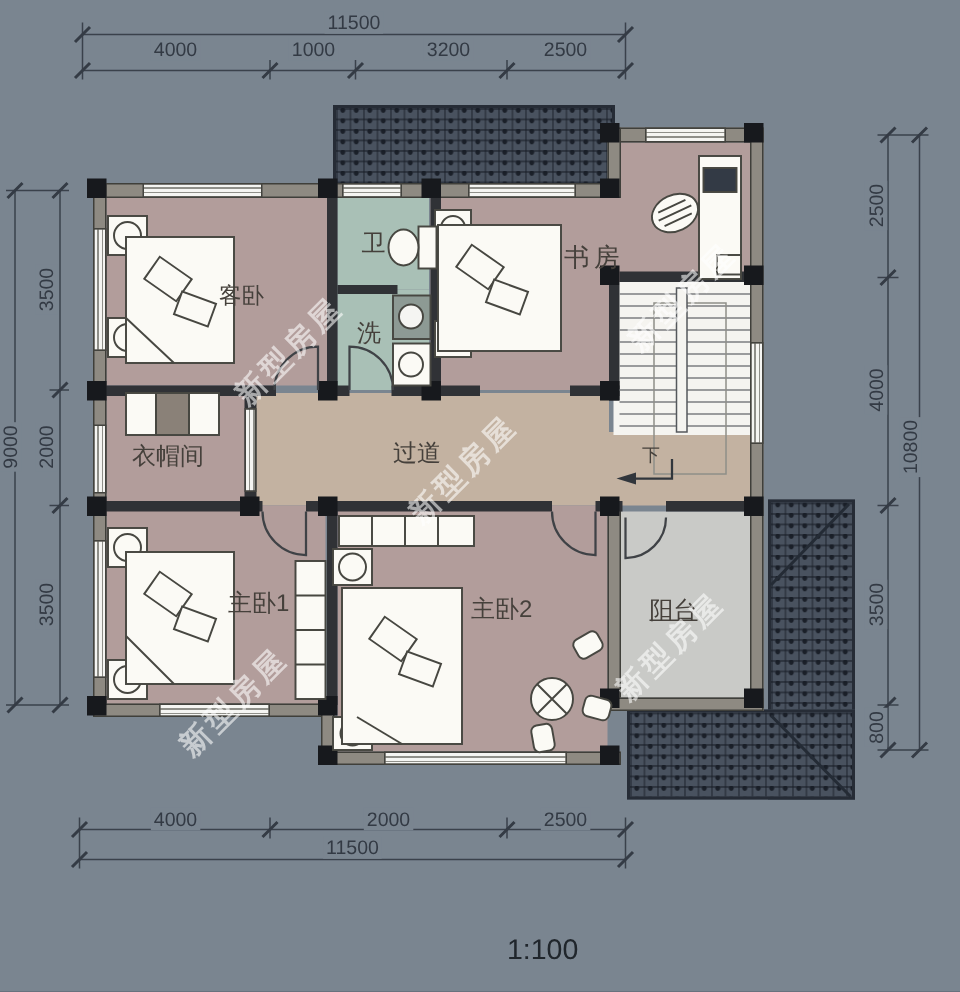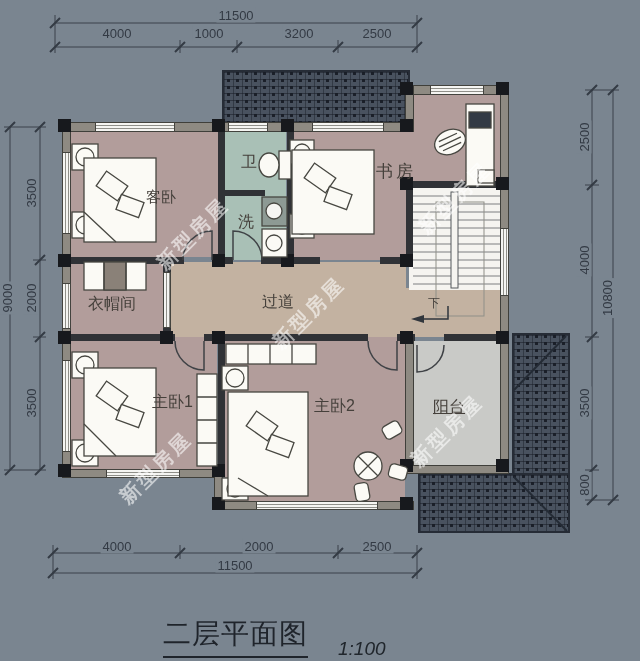--- a/index.html
+++ b/index.html
@@ -23,21 +23,21 @@
   .lbl{position:absolute;color:#45403b;font-size:15px;white-space:nowrap;z-index:6;}
   .dimh{position:absolute;transform:translate(-50%,-50%);color:#333a44;font-size:13px;
         white-space:nowrap;background:#7a8590;padding:0 2px;z-index:6;}
   .dimv{position:absolute;transform:translate(-50%,-50%) rotate(-90deg);color:#333a44;font-size:13px;
         white-space:nowrap;background:#7a8590;padding:0 2px;z-index:6;}
   .wm{position:absolute;color:rgba(255,255,255,.58);font-weight:bold;font-size:20px;
       letter-spacing:3px;white-space:nowrap;transform:translate(-50%,-50%) rotate(-45deg);z-index:8;}
   #plan-svg{position:absolute;left:0;top:0;z-index:5;}
   #footer-title{position:absolute;left:163px;top:615px;font-size:28px;color:#1f242b;
       border-bottom:2px solid #1f242b;padding-bottom:3px;letter-spacing:1px;z-index:7;}
-  #footer-scale{position:absolute;left:338px;top:638px;font-size:19px;color:#20262c;z-index:6;font-style:italic;}
+  #footer-scale{position:absolute;left:338px;top:623px;font-size:19px;color:#20262c;z-index:6;}
   #footer-watermark{position:absolute;left:306px;top:614px;font-size:29px;color:#ffffff;
       letter-spacing:1px;white-space:nowrap;z-index:9;}
 </style>
 </head>
 <body>
 
 <div id="canvas">
 
   <div class="roof" style="left:222px;top:70px;width:188px;height:57px;"></div>
   <div class="roof" style="left:512px;top:333px;width:58px;height:200px;"></div>
@@ -279,16 +279,15 @@
   <div class="dimv" style="left:584px;top:403px;">3500</div>
   <div class="dimv" style="left:584px;top:485px;">800</div>
   <div class="dimv" style="left:607px;top:298px;">10800</div>
 
   <div class="wm" style="left:193px;top:234px;">新型房屋</div>
   <div class="wm" style="left:455px;top:198px;">新型房屋</div>
   <div class="wm" style="left:309px;top:313px;">新型房屋</div>
   <div class="wm" style="left:156px;top:468px;">新型房屋</div>
   <div class="wm" style="left:447px;top:431px;">新型房屋</div>
 
-  <div id="footer-title">二层平面图</div>
   <div id="footer-scale">1:100</div>
 
 </div>
 
 </body></html>

